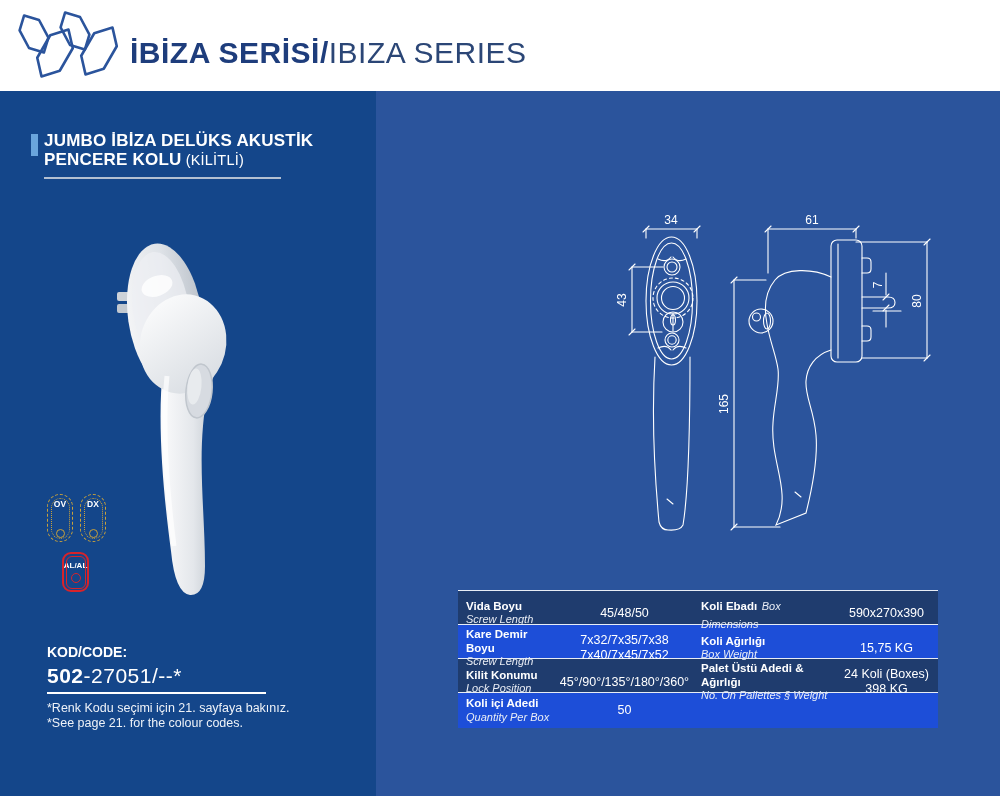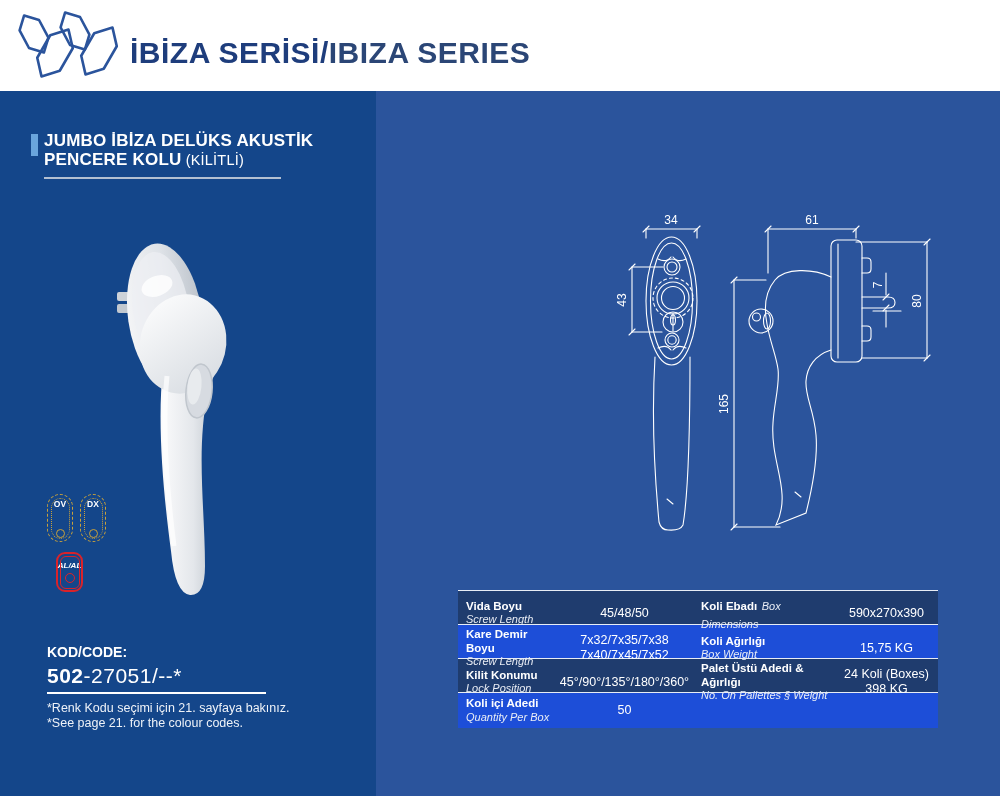--- a/index.html
+++ b/index.html
@@ -4,21 +4,21 @@
 <style>
   * { margin:0; padding:0; box-sizing:border-box; }
   html,body { width:1000px; height:800px; }
   body { position:relative; font-family:"Liberation Sans", sans-serif; background:#ffffff; overflow:hidden; }
 
   
   .header { position:absolute; left:0; top:0; width:1000px; height:91px; background:#ffffff; }
   .logo { position:absolute; left:14px; top:6px; }
   .series-title { position:absolute; left:130px; top:36px; font-size:30px; white-space:nowrap; letter-spacing:0.5px; }
   .series-title .tr { font-weight:bold; color:#1e3d7c; }
-  .series-title .en { font-weight:bold; color:#2b4676; }
+  .series-title .en { font-weight:normal; color:#2b4676; }
 
   
   .left-panel  { position:absolute; left:0;   top:91px; width:376px; height:705px; background:#14468a; }
   .right-panel { position:absolute; left:376px; top:91px; width:624px; height:705px; background:#2b549c; }
 
   
   .title-block { position:absolute; left:31px; top:40px; width:320px; color:#fff; }
   .title-row { display:flex; }
   .title-marker { width:7px; height:22px; background:#6aa5dc; margin:3px 6px 0 0; flex:0 0 auto; }
   .title-text { font-size:17px; font-weight:bold; line-height:19px; letter-spacing:0.2px; }
@@ -123,21 +123,21 @@
   </svg>
 
   <div class="badge-oval" style="left:47px; top:403px;">
     <span class="blabel">OV</span>
     <span class="bcircle"></span>
   </div>
   <div class="badge-oval" style="left:80px; top:403px;">
     <span class="blabel">DX</span>
     <span class="bcircle"></span>
   </div>
-  <div class="badge-rect" style="left:56px; top:461px;font-style:italic;">
+  <div class="badge-rect" style="left:62px; top:461px;">
     <span class="blabel">AL/AL</span>
     <span class="bcircle"></span>
   </div>
 
   <div class="code-block">
     <div class="code-label">KOD/CODE:</div>
     <div class="code-value">
       <span class="b">502</span><span>-27051/--*</span>
     </div>
     <div class="code-underline"></div>

